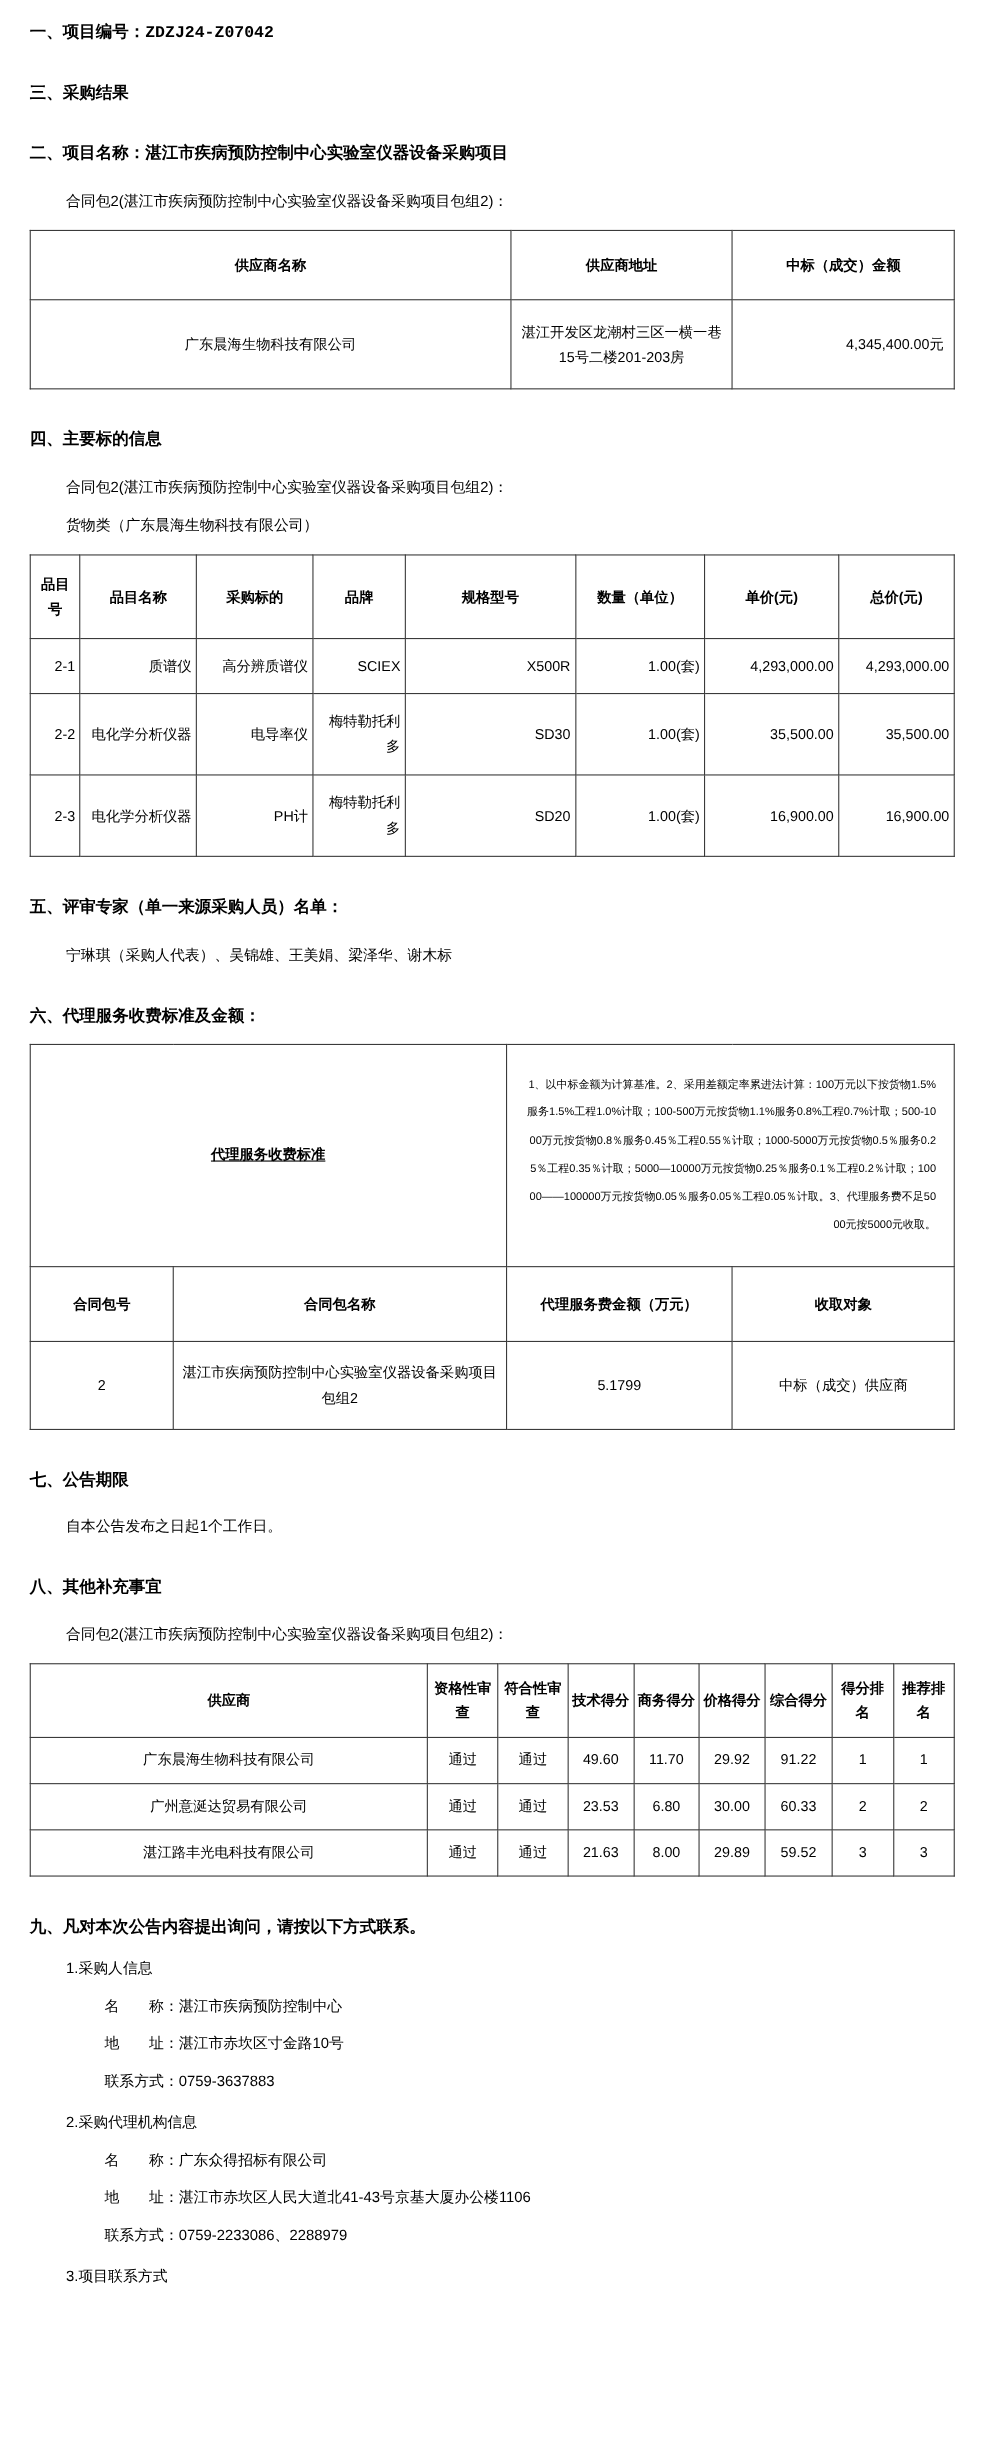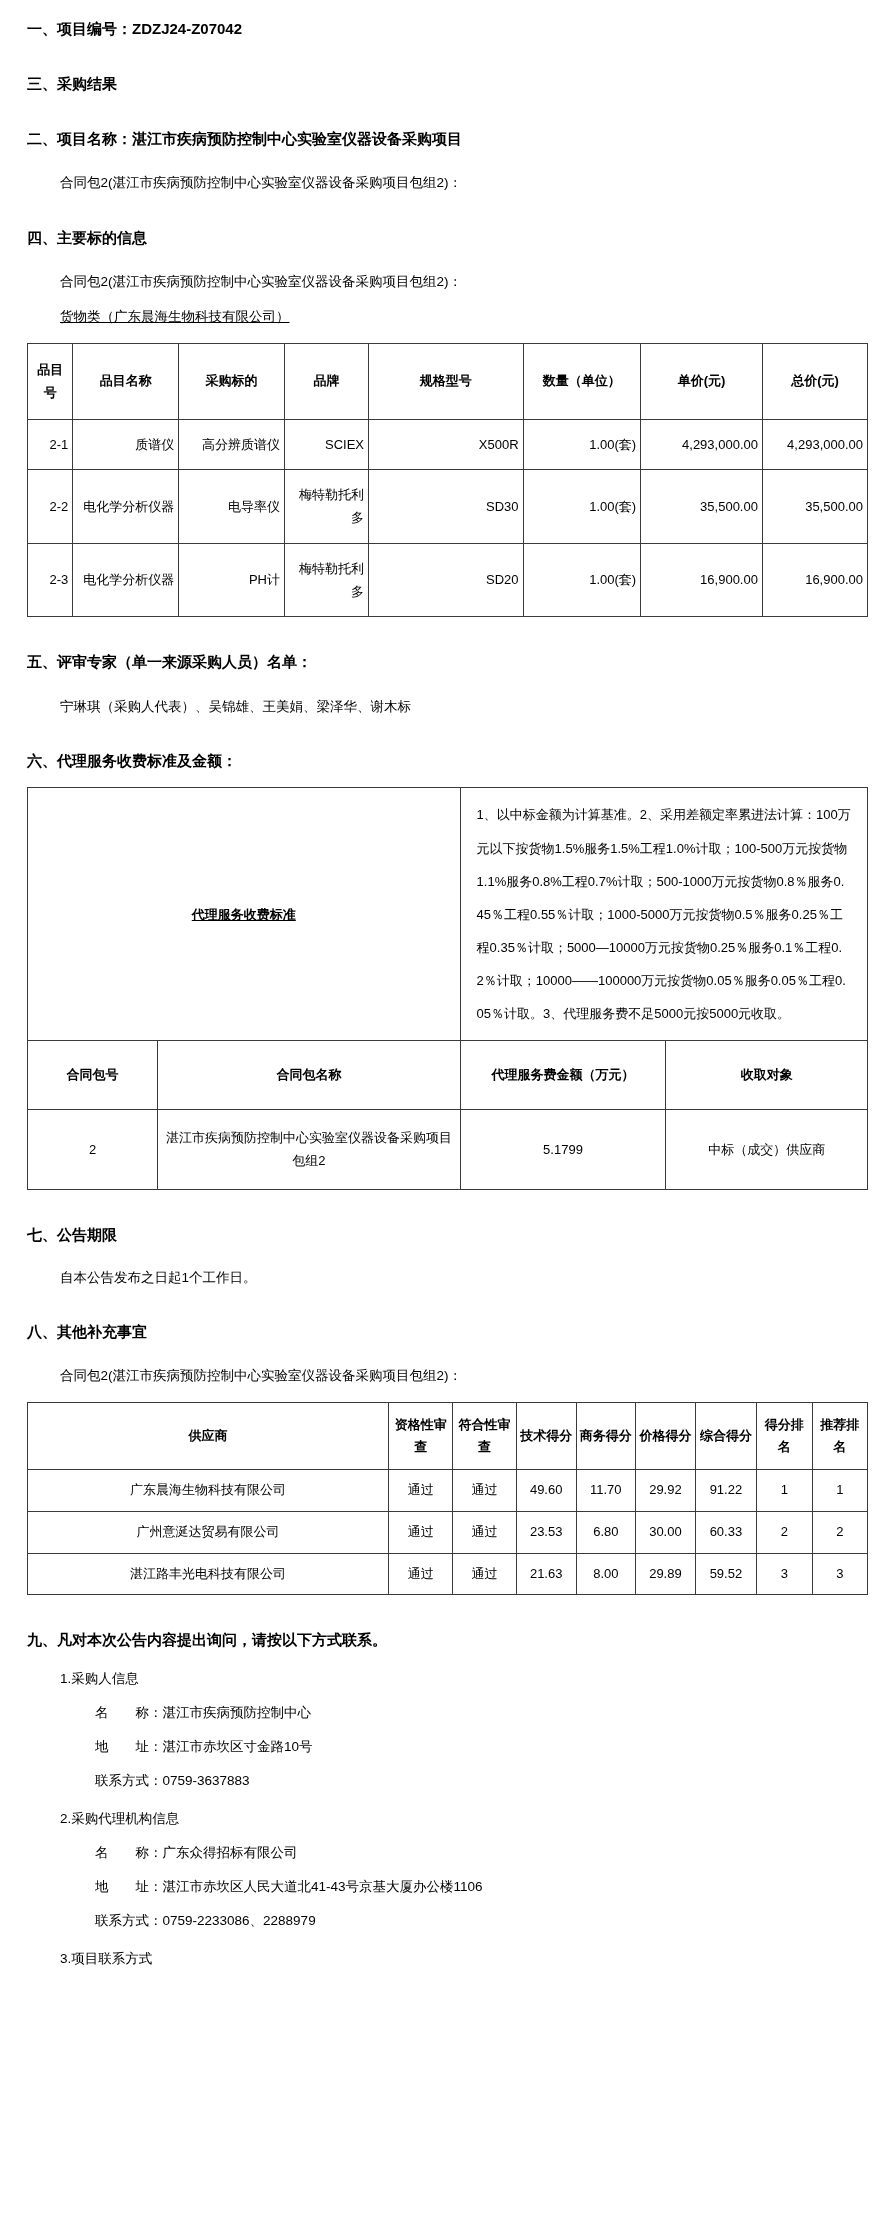--- a/index.html
+++ b/index.html
@@ -9,23 +9,23 @@
     min-height: 2221px;
     background: #ffffff;
     color: #000000;
     font-family: "Liberation Sans", sans-serif;
     display: flex;
     flex-direction: column;
   }
   .content { flex: 1 0 auto; padding: 12px 27px 30px 27px; }
 
   .heading { font-size: 15px; font-weight: 700; margin: 36px 0 0 0; }
-  .heading.first { margin-top: 8px; }
+  .heading.first { margin-top: 8px; font-family: Liberation Mono, monospace; }
   .note { font-size: 13.5px; margin: 24px 0 0 33px; line-height: 1.5; }
-  .note.tight { margin-top: 14px; text-decoration: underline; }
+  .note.tight { margin-top: 14px; }
 
   table { width: 100%; border-collapse: collapse; margin-top: 16px; table-layout: fixed; }
   th, td {
     border: 1px solid #3a3a3a;
     font-size: 13px;
     text-align: center;
     vertical-align: middle;
     padding: 12px 6px;
     line-height: 1.8;
     word-break: break-all;
@@ -34,24 +34,24 @@
 
   .t1 th { padding: 19px 6px; }
   .t1 td { padding: 17px 6px; }
   td.num { text-align: right; padding-right: 9px; }
 
   .t2 th { padding: 14px 4px; }
   .t2 td { padding: 13px 4px; text-align: right; }
 
   .fee-label { font-weight: 700; text-decoration: underline; }
   .fee-text {
-    text-align: left;
-    font-size: 13px;
+    text-align: right;
+    font-size: 10px;
     line-height: 2.55;
-    padding: 10px 16px;
+    padding: 24px 16px;
     word-break: break-all;
   }
   .t3 th { padding: 22px 6px; }
   .t3 td.pkg-row { padding: 16px 6px; }
 
   .t4 th { padding: 11px 2px; line-height: 1.7; }
   .t4 td { padding: 10px 2px; line-height: 1.6; }
 
   .expert-names { font-size: 13.5px; margin: 26px 0 0 33px; }
   .plain-line { font-size: 13.5px; margin: 24px 0 0 33px; }
@@ -64,20 +64,39 @@
 
 <div class="content">
 
   <div class="heading first">一、项目编号：ZDZJ24-Z07042</div>
 
   <div class="heading">三、采购结果</div>
 
   <div class="heading">二、项目名称：湛江市疾病预防控制中心实验室仪器设备采购项目</div>
   <div class="note">合同包2(湛江市疾病预防控制中心实验室仪器设备采购项目包组2)：</div>
 
+  <table class="t1">
+    <colgroup>
+        <col style="width:52%">
+        <col style="width:24%">
+        <col style="width:24%">
+      </colgroup>
+    <tbody>
+        <tr>
+      <th>供应商名称</th>
+      <th>供应商地址</th>
+      <th>中标（成交）金额</th>
+    </tr>
+    <tr>
+      <td>广东晨海生物科技有限公司</td>
+      <td>湛江开发区龙潮村三区一横一巷15号二楼201-203房</td>
+      <td class="num">4,345,400.00元</td>
+    </tr>
+  </tbody>
+    </table>
 
   <div class="heading">四、主要标的信息</div>
   <div class="note">合同包2(湛江市疾病预防控制中心实验室仪器设备采购项目包组2)：</div>
   <div class="note tight">货物类（广东晨海生物科技有限公司）</div>
 
   <table class="t2">
     <colgroup>
       <col style="width:5.4%">
         <col style="width:12.6%">
         <col style="width:12.6%">

